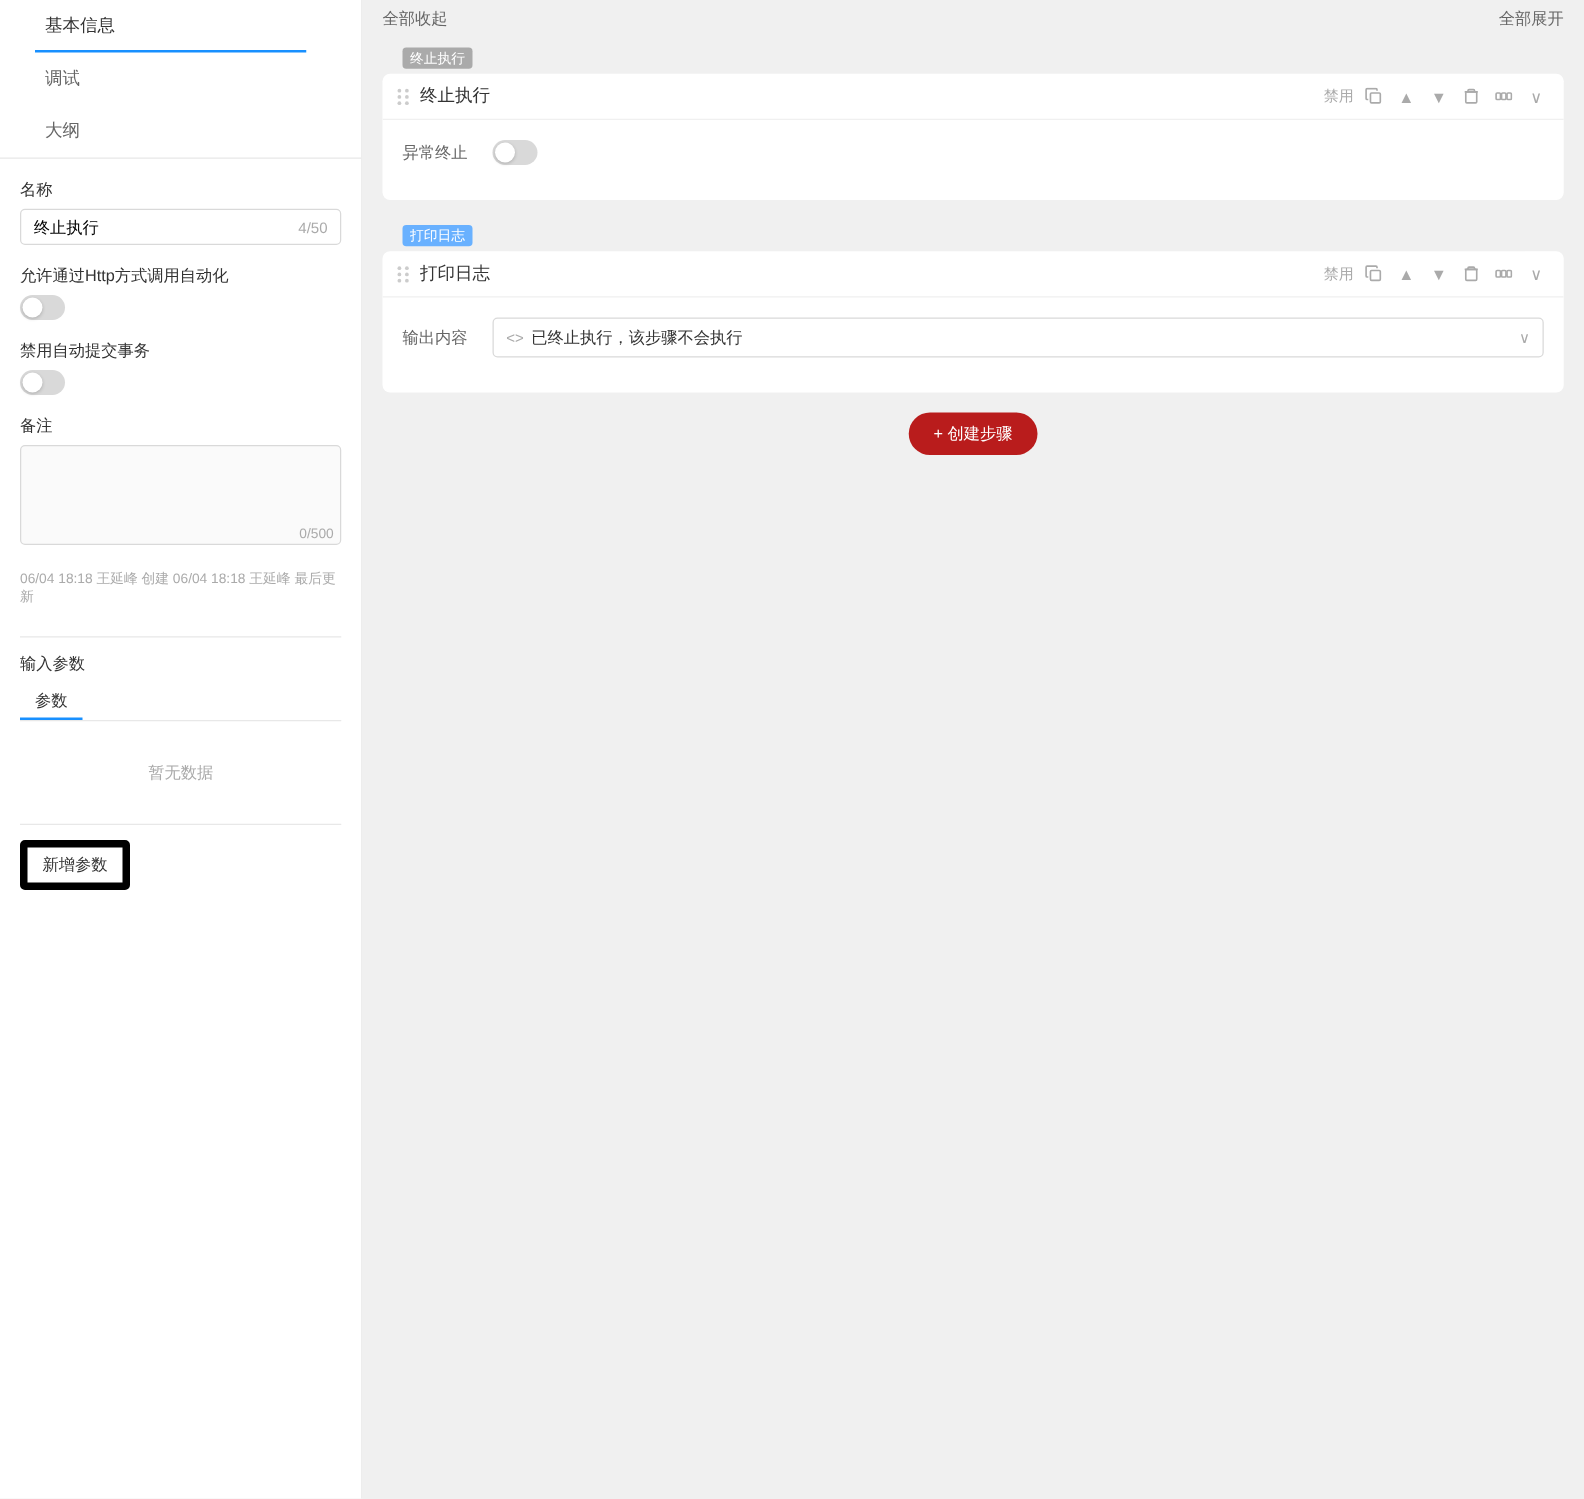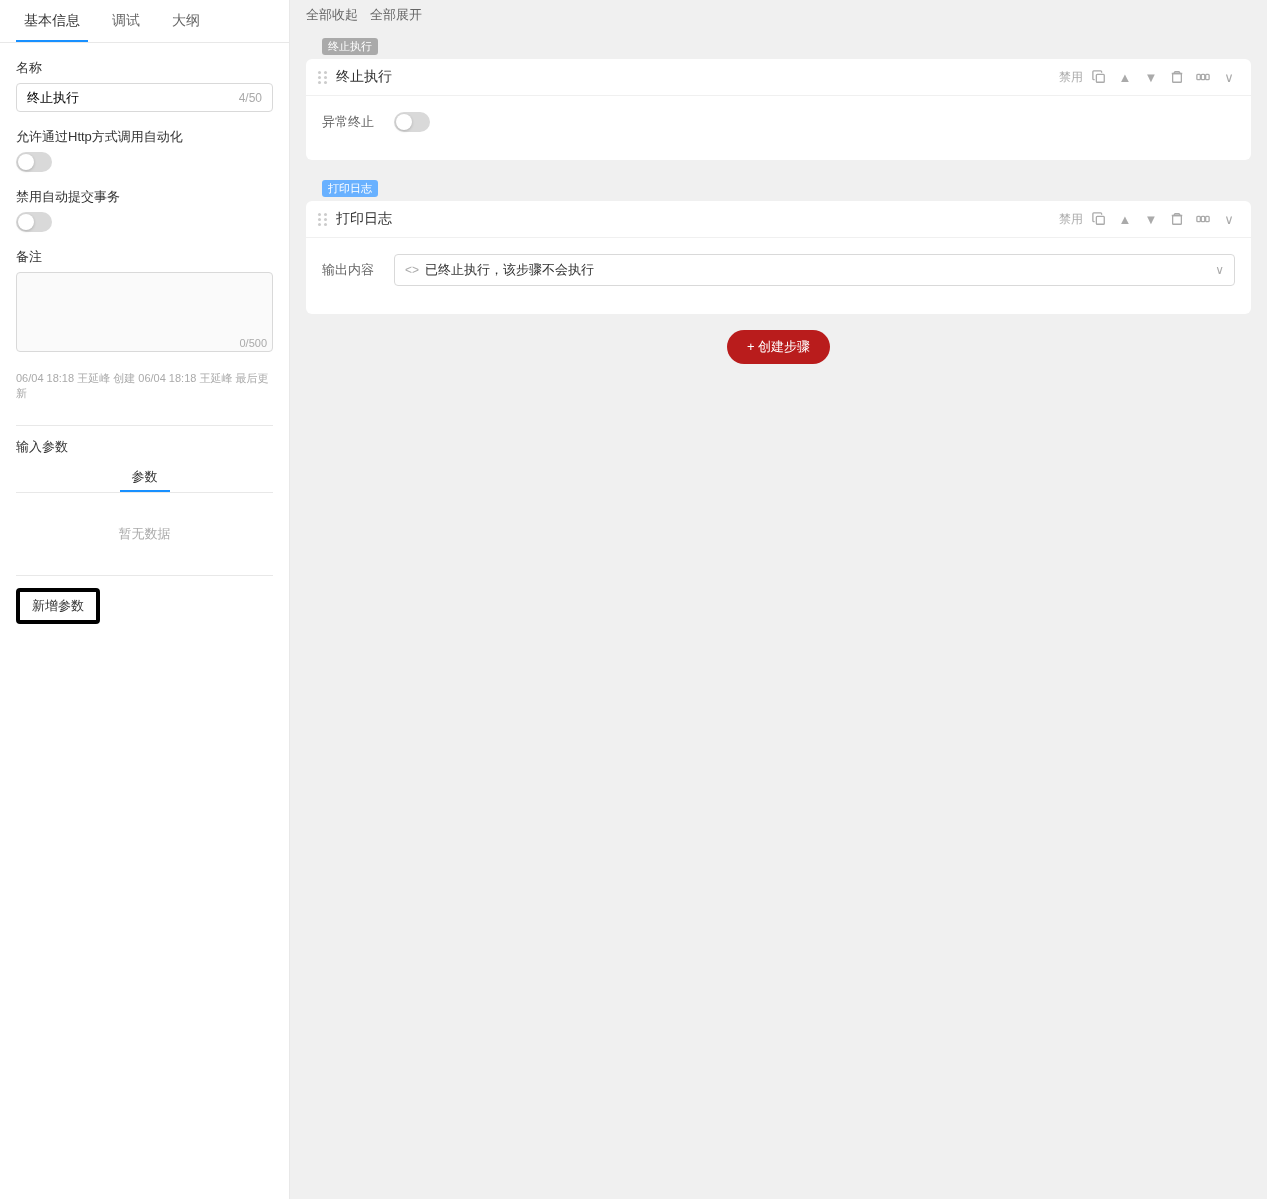--- a/index.html
+++ b/index.html
@@ -19,21 +19,22 @@
       border-right: 1px solid #e8e8e8;
       display: flex;
       flex-direction: column;
       flex-shrink: 0;
       overflow-y: auto;
     }
 
     .tabs {
       display: flex;
       border-bottom: 1px solid #e8e8e8;
-      padding: 0 16px;
+      padding: 0 28px;
+      flex-direction: column;
     }
     .tab {
       padding: 12px 8px;
       margin-right: 16px;
       cursor: pointer;
       font-size: 14px;
       color: #666;
       position: relative;
       white-space: nowrap;
     }
@@ -114,21 +115,20 @@
       margin-bottom: 24px;
     }
 
     .params-section {
       margin-top: 8px;
     }
     .params-tabs {
       display: flex;
       border-bottom: 1px solid #e8e8e8;
       margin-bottom: 12px;
-      justify-content: center;
     }
     .params-tab {
       padding: 6px 12px;
       font-size: 13px;
       color: #333;
       cursor: pointer;
       position: relative;
     }
     .params-tab.active::after {
       content: '';
@@ -141,21 +141,21 @@
     }
 
     .empty-text {
       text-align: center;
       color: #aaa;
       font-size: 13px;
       padding: 20px 0;
     }
 
     .add-param-btn {
-      border: 4px solid #000000;
+      border: 6px solid #000000;
       background: #fff;
       border-radius: 4px;
       padding: 5px 12px;
       font-size: 13px;
       cursor: pointer;
       color: #333;
     }
 
     .divider {
       height: 1px;
@@ -166,21 +166,21 @@
     
     .right-panel {
       flex: 1;
       background: #f0f0f0;
       overflow-y: auto;
       padding: 0;
     }
 
     .right-header {
       display: flex;
-      justify-content: flex-start;
+      justify-content: space-between;
       align-items: center;
       padding: 6px 16px;
       gap: 12px;
     }
     .header-link {
       font-size: 13px;
       color: #666;
       cursor: pointer;
     }
 

